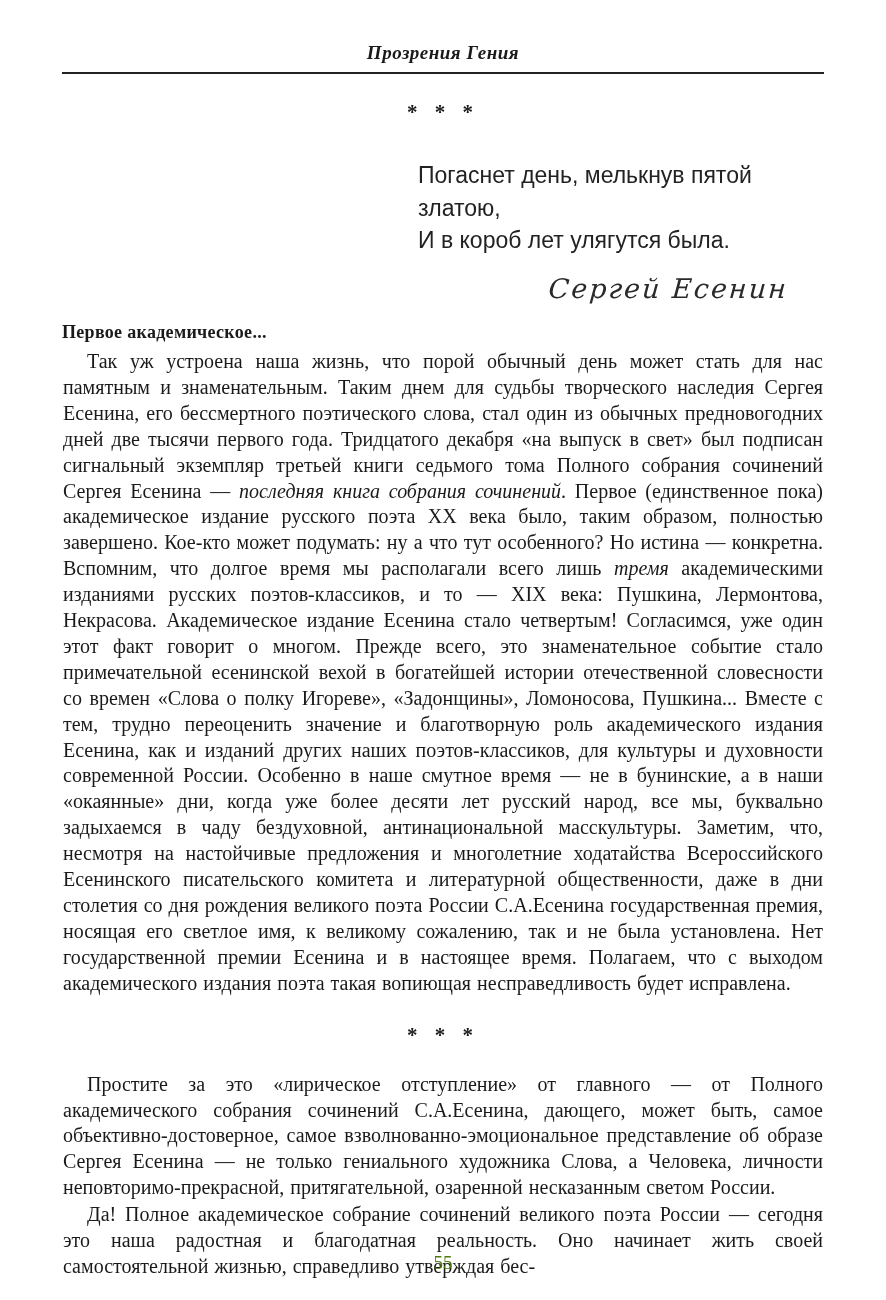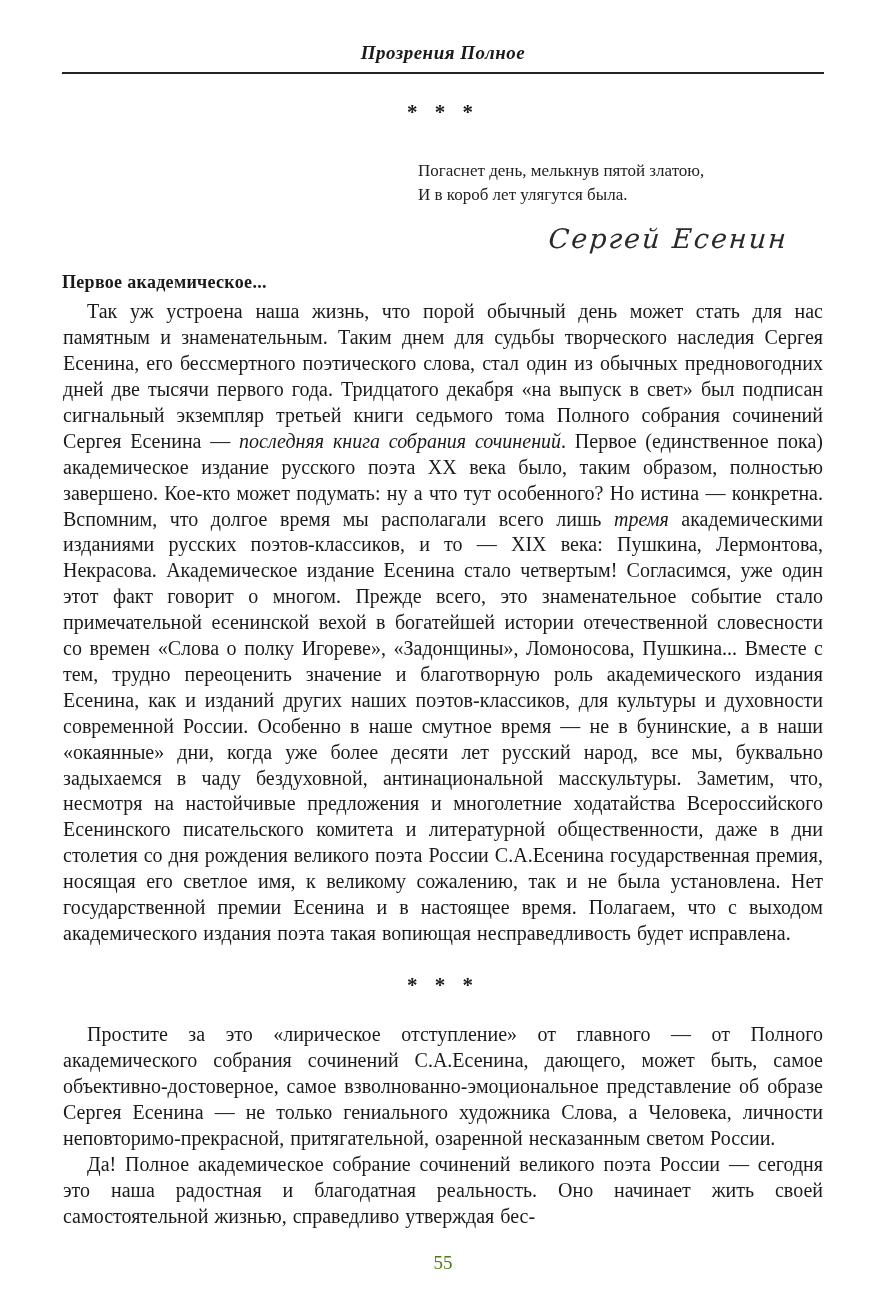--- a/index.html
+++ b/index.html
@@ -38,22 +38,22 @@
     margin-top: 26px;
     color: #1a1a1a;
   }
   .stars.mid {
     margin-top: 26px;
     margin-bottom: 24px;
   }
   .epigraph {
     margin-top: 34px;
     margin-left: 356px;
-    font-family: Liberation Serif, serif;
-    font-size: 17px;
+    font-family: Liberation Sans, sans-serif;
+    font-size: 23px;
     line-height: 1.42;
     color: #222;
   }
   .signature {
     margin-top: 16px;
     text-align: right;
     padding-right: 36px;
     font-family: "DejaVu Serif", serif;
     font-style: italic;
     font-size: 27px;
@@ -87,21 +87,21 @@
     font-size: 19px;
     color: #4d7c0f;
   }
 </style>
 </head>
 <body>
 
 <div class="page">
 
   <div class="running-head-wrap">
-    <div class="running-head-text">Прозрения Полное</div>
+    <div class="running-head-text">Прозрения Гения</div>
   </div>
 
   <div class="stars">* * *</div>
 
   <div class="epigraph">
     <div>Погаснет день, мелькнув пятой златою,</div>
     <div>И в короб лет улягутся была.</div>
   </div>
 
   <div class="signature">Сергей Есенин</div>

